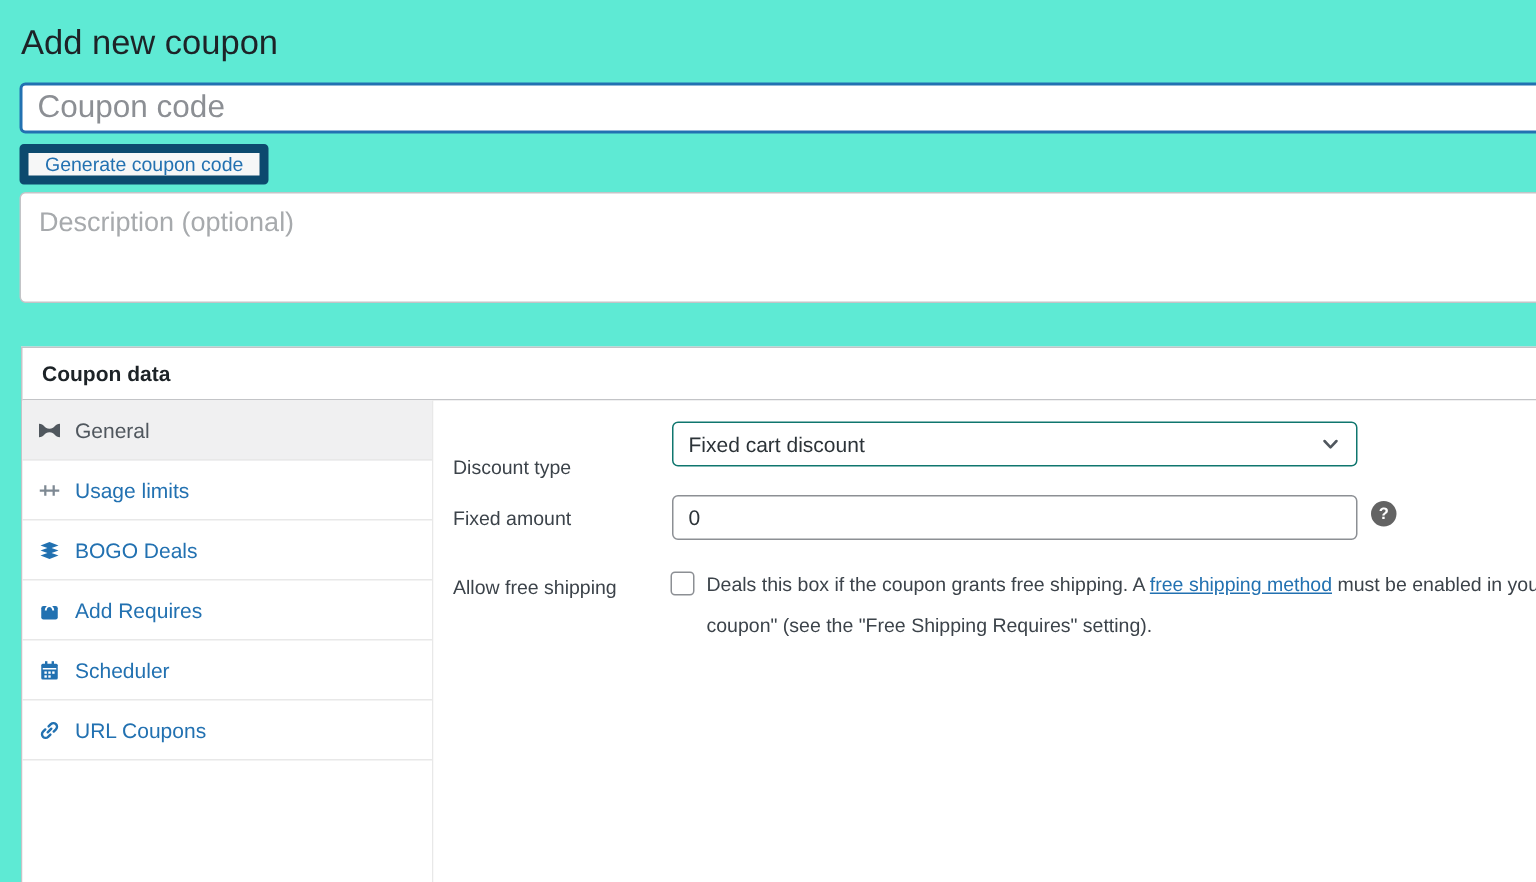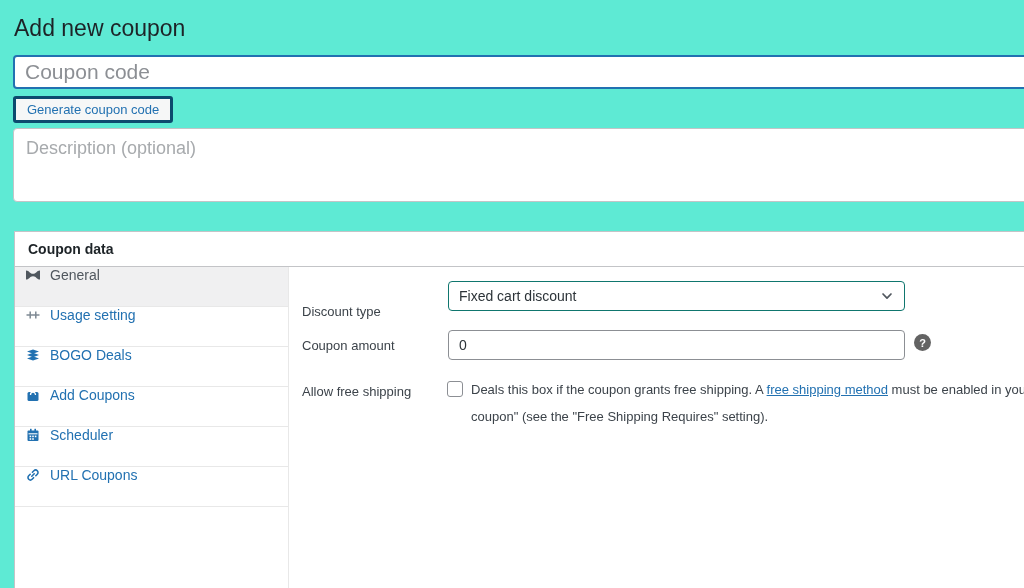--- a/index.html
+++ b/index.html
@@ -16,21 +16,21 @@
   }
   .coupon-code-input {
     position:absolute; left:13px; top:55px; width:1020px; height:34px;
     border:2px solid #2271b1; border-radius:4px; background:#fff;
     padding:0 10px; font-size:21px; color:#2c3338; outline:none;
     font-family:"Liberation Sans", sans-serif;
   }
   .coupon-code-input::placeholder { color:#8c8f94; opacity:1; }
   .generate-btn {
     position:absolute; left:13px; top:96px; height:27px;
-    padding:0 11px; background:#f6f7f7; border:3px solid #0c4a6e;
+    padding:0 11px; background:#f6f7f7; border:6px solid #0c4a6e;
     border-radius:3px; color:#2271b1; font-size:13px; cursor:pointer;
     font-family:"Liberation Sans", sans-serif;
   }
   .description-input {
     position:absolute; left:13px; top:128px; width:1020px; height:74px;
     border:1px solid #c3c4c7; border-radius:4px; background:#fff;
     padding:9px 12px; font-size:18px; color:#2c3338; resize:none; outline:none;
     font-family:"Liberation Sans", sans-serif;
   }
   .description-input::placeholder { color:#a7aaad; opacity:1; }
@@ -42,21 +42,21 @@
     height:35px; border-bottom:1px solid #c3c4c7;
     display:flex; align-items:center; padding:0 13px;
     font-size:14px; font-weight:700; color:#1d2327;
   }
   .postbox-body { display:flex; height:333px; }
   ul.wc-tabs {
     width:274px; list-style:none; border-right:1px solid #e8e8e8;
     background:#fff; flex:0 0 274px;
   }
   ul.wc-tabs li {
-    height:40px; display:flex; 
+    height:40px; display:flex; align-items:center;
     padding:0 10px; border-bottom:1px solid #e8e8e8;
     font-size:14px; color:#2271b1; cursor:pointer;
   }
   ul.wc-tabs li.active { background:#f0f0f1; color:#50575e; }
   .tab-icon { width:16px; height:16px; flex:0 0 16px; margin-right:9px;
     display:flex; align-items:center; justify-content:center; }
   .panel { position:relative; flex:1; background:#fff; }
   .form-label { position:absolute; left:13px; font-size:13px; color:#3c434a; }
   .select-box {
     position:absolute; left:159px; top:14px; width:457px; height:30px;
@@ -121,42 +121,42 @@
 
 
         <li>
           <span class="tab-icon">
             <svg width="16" height="16" viewBox="0 0 16 16">
               <line x1="1.5" y1="8" x2="14.5" y2="8" stroke="#7e8993" stroke-width="1.5"></line>
               <line x1="5.2" y1="4.5" x2="5.2" y2="11.5" stroke="#7e8993" stroke-width="1.5"></line>
               <line x1="10.8" y1="4.5" x2="10.8" y2="11.5" stroke="#7e8993" stroke-width="1.5"></line>
             </svg>
           </span>
-          <span>Usage setting</span>
+          <span>Usage limits</span>
         </li>
 
         <li>
           <span class="tab-icon">
             <svg width="16" height="16" viewBox="0 0 16 16">
               <path d="M2 4.6 L8 2.4 L14 4.6 L8 6.8 Z" fill="#2271b1"></path>
               <path d="M2 8 L8 5.8 L14 8 L8 10.2 Z" fill="#2271b1"></path>
               <path d="M2 11.4 L8 9.2 L14 11.4 L8 13.6 Z" fill="#2271b1"></path>
             </svg>
           </span>
           <span>BOGO Deals</span>
         </li>
 
         <li>
           <span class="tab-icon">
             <svg width="16" height="16" viewBox="0 0 16 16">
               <rect x="2.5" y="5" width="11" height="9" rx="1.5" fill="#2271b1"></rect>
               <path d="M5.5 8 a2.5 3 0 0 1 5 0" fill="none" stroke="#fff" stroke-width="1.3"></path>
             </svg>
           </span>
-          <span>Add Coupons</span>
+          <span>Add Requires</span>
         </li>
 
         <li>
           <span class="tab-icon">
             <svg width="16" height="16" viewBox="0 0 16 16">
               <rect x="2.5" y="3.5" width="11" height="10.5" rx="1" fill="#2271b1"></rect>
               <rect x="5" y="1.8" width="1.6" height="3" fill="#2271b1"></rect>
               <rect x="9.4" y="1.8" width="1.6" height="3" fill="#2271b1"></rect>
               <line x1="3.5" y1="6.8" x2="12.5" y2="6.8" stroke="#fff" stroke-width="1.1"></line>
               <rect x="4.6" y="8.6" width="1.6" height="1.6" fill="#fff"></rect>
@@ -188,21 +188,21 @@
         <span class="form-label" style="top:37px">Discount type</span>
         <div class="select-box">
           <span>Fixed cart discount</span>
           <span style="display:flex">
             <svg width="14" height="14" viewBox="0 0 14 14">
               <polyline points="3,5 7,9.2 11,5" fill="none" stroke="#50575e" stroke-width="1.7" stroke-linecap="round" stroke-linejoin="round"></polyline>
             </svg>
           </span>
         </div>
 
-        <span class="form-label" style="top:71px">Coupon amount</span>
+        <span class="form-label" style="top:71px">Fixed amount</span>
         <input class="amount-input" type="text" value="0" style="">
         <span class="help-tip">?</span>
 
         <span class="form-label" style="top:117px">Allow free shipping</span>
         <span class="checkbox"></span>
         <div class="fs-line1"><span>Deals this box if the coupon grants free shipping. A </span><span class="fs-link">free shipping method</span><span> must be enabled in your shipping zone and be set to require "a valid free shipping</span></div>
         <div class="fs-line2">coupon" (see the "Free Shipping Requires" setting).</div>
 
       </div>
     </div>

